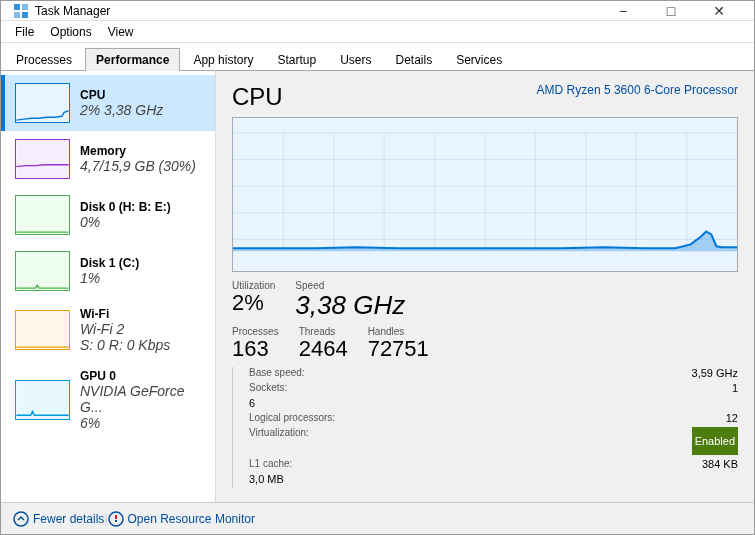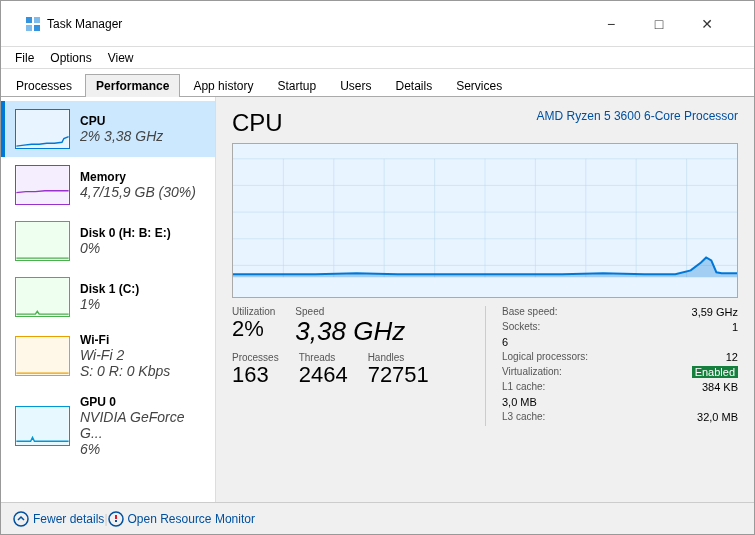--- a/index.html
+++ b/index.html
@@ -14,24 +14,24 @@
     .window {
       width: 755px;
       height: 535px;
       background: #f0f0f0;
       border: 1px solid #999;
       display: flex;
       flex-direction: column;
     }
     .title-bar {
       background: #fff;
-      height: 46px;
-      display: flex;
-      align-items: center;
-      padding: 0 24px;
+      height: 20px;
+      display: flex;
+      align-items: center;
+      padding: 0 12px;
       border-bottom: 1px solid #ddd;
       user-select: none;
     }
     .title-bar-icon {
       width: 16px;
       height: 16px;
       margin-right: 6px;
       display: flex;
       align-items: center;
       justify-content: center;
@@ -197,21 +197,21 @@
       color: #555;
     }
     .graph-grid {
       width: 100%;
       height: 100%;
       position: absolute;
       top: 0; left: 0;
     }
     .stats-grid {
       display: grid;
-      grid-template-columns: 1fr 1fr;
+      grid-template-columns: 1fr;
       gap: 0;
     }
     .stats-left { }
     .stats-right {
       padding-left: 16px;
       border-left: 1px solid #ccc;
     }
     .stat-row {
       display: flex;
       gap: 20px;
@@ -222,23 +222,23 @@
     .stat-value { font-size: 22px; font-weight: 400; color: #000; line-height: 1.1; }
     .stat-value-large { font-size: 26px; font-style: italic; }
     .detail-row {
       display: flex;
       justify-content: space-between;
       margin-bottom: 3px;
     }
     .detail-label { color: #555; font-size: 10px; width: 140px; }
     .detail-value { font-size: 11px; color: #000; font-weight: 500; }
     .detail-value.highlight {
-      background: #15803d;
+      background: #4d7c0f;
       color: #fff;
-      padding: 0 3px;
+      padding: 8px 3px;
     }
     .uptime-block { margin-top: 6px; }
     .footer {
       height: 32px;
       background: #f0f0f0;
       border-top: 1px solid #ccc;
       display: flex;
       align-items: center;
       padding: 0 12px;
     }
@@ -470,24 +470,20 @@
             <span class="detail-label">Virtualization:</span>
             <span class="detail-value highlight">Enabled</span>
           </div>
           <div class="detail-row">
             <span class="detail-label">L1 cache:</span>
             <span class="detail-value">384 KB</span>
           </div>
           <div class="detail-row">
             <span class="detail-value">3,0 MB</span>
           </div>
-          <div class="detail-row">
-            <span class="detail-label">L3 cache:</span>
-            <span class="detail-value">32,0 MB</span>
-          </div>
         </div>
       </div>
     </div>
   </div>
 
   <div class="footer">
     <button class="footer-btn">
       <div class="footer-icon">
         <svg width="16" height="16" viewBox="0 0 16 16">
           <circle cx="8" cy="8" r="7" fill="none" stroke="#0050a0" stroke-width="1.5"></circle>

